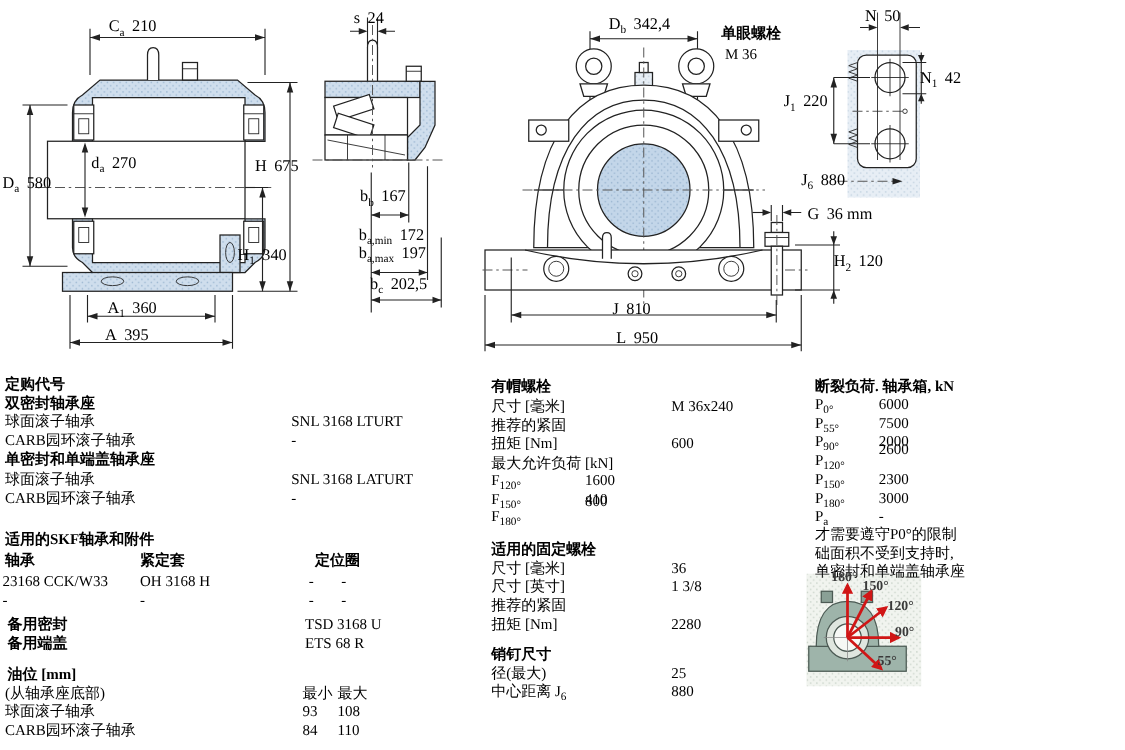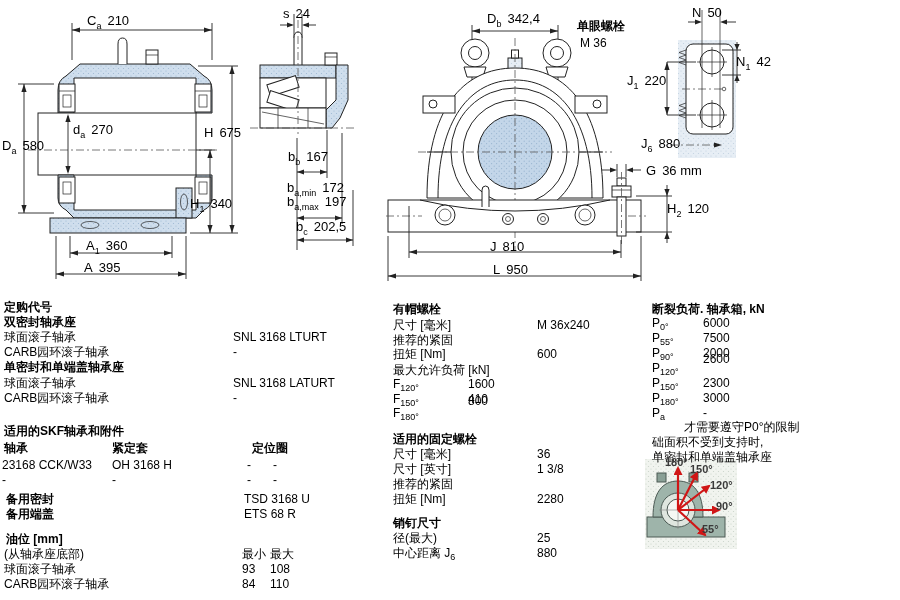--- a/index.html
+++ b/index.html
@@ -1,17 +1,17 @@
 <!DOCTYPE html>
 <html><head>
 <meta charset="utf-8">
 <style>
   html,body{margin:0;padding:0;background:#fff;}
   #page{position:relative;width:900px;height:600px;background:#fff;overflow:hidden;
-        font-family:Liberation Sans, sans-serif;color:#000;}
+        font-family:Liberation Serif, serif;color:#000;}
   .d{position:absolute;}
   .t{position:absolute;font-size:12px;line-height:14px;white-space:nowrap;color:#000;}
   .b{font-weight:bold;}
   .dim{position:absolute;font-size:13px;line-height:14px;white-space:nowrap;color:#000;}
   .dim sub{font-size:9px;}
   .dim .v{margin-left:6px;}
   .ang{position:absolute;font-size:11px;font-weight:bold;color:#3a3a3a;white-space:nowrap;}
   .dl{stroke:#222;stroke-width:0.9;fill:none;}
   .cl{stroke:#555;stroke-width:0.8;stroke-dasharray:8 3 2 3;fill:none;}
   .ah{fill:#222;stroke:none;}
@@ -406,21 +406,21 @@
   <div class="dim" style="left:652px;top:346px;font-size:12px"><span>P</span><sub>90°</sub></div>
   <div class="t" style="left:703px;top:346px">2000</div>
   <div class="dim" style="left:652px;top:361px;font-size:12px"><span>P</span><sub>120°</sub></div>
   <div class="t" style="left:703px;top:352px">2600</div>
   <div class="dim" style="left:652px;top:376px;font-size:12px"><span>P</span><sub>150°</sub></div>
   <div class="t" style="left:703px;top:376px">2300</div>
   <div class="dim" style="left:652px;top:391px;font-size:12px"><span>P</span><sub>180°</sub></div>
   <div class="t" style="left:703px;top:391px">3000</div>
   <div class="dim" style="left:652px;top:406px;font-size:12px"><span>P</span><sub>a</sub></div>
   <div class="t" style="left:703px;top:406px">-</div>
-  <div class="t" style="left:684px;top:420px">才需要遵守P0°的限制</div>
+  <div class="t" style="left:652px;top:420px">才需要遵守P0°的限制</div>
   <div class="t" style="left:652px;top:435px">础面积不受到支持时,</div>
   <div class="t" style="left:652px;top:450px">单密封和单端盖轴承座</div>
 
   <div class="ang" style="left:665px;top:456px">180°</div>
   <div class="ang" style="left:690px;top:463px">150°</div>
   <div class="ang" style="left:710px;top:479px">120°</div>
   <div class="ang" style="left:716px;top:500px">90°</div>
   <div class="ang" style="left:702px;top:523px">55°</div>
 
 </div>

